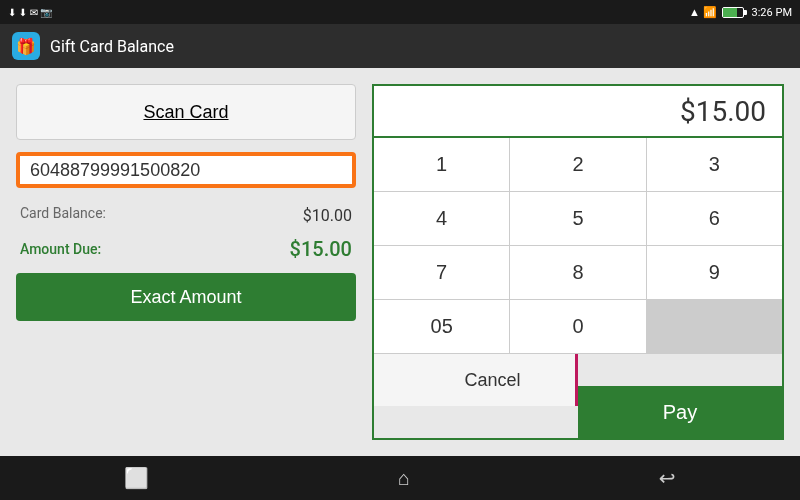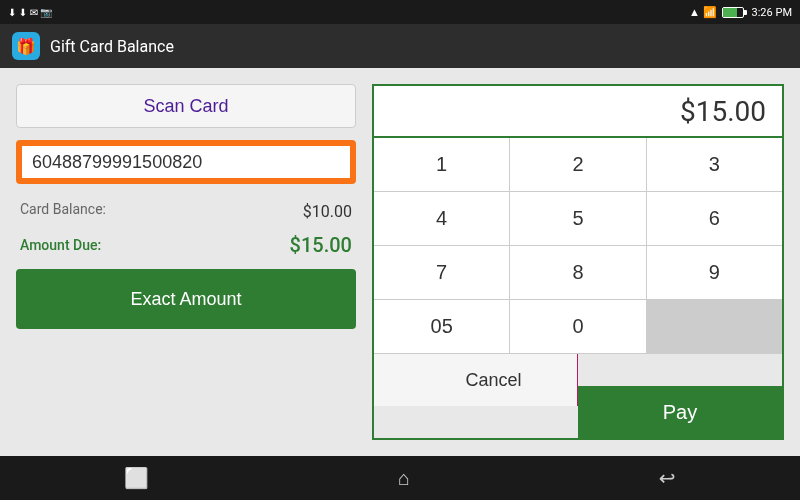--- a/index.html
+++ b/index.html
@@ -78,34 +78,35 @@
       flex-direction: column;
       gap: 12px;
       width: 340px;
       flex-shrink: 0;
     }
 
     .scan-card-btn {
       background: #f5f5f5;
       border: 1px solid #ccc;
       border-radius: 4px;
-      height: 44px;
+      height: 56px;
       font-size: 18px;
-      color: #4c1d95;
-      cursor: pointer;
-      display: flex;
-      align-items: center;
-      justify-content: center;
+      color: #000000;
+      cursor: pointer;
+      display: flex;
+      align-items: center;
+      justify-content: center;
+      text-decoration: underline;
     }
 
     .card-number-input {
       background: #fff;
-      border: 6px solid #f97316;
+      border: 4px solid #f97316;
       border-radius: 4px;
-      height: 44px;
+      height: 36px;
       font-size: 18px;
       color: #333;
       padding: 0 10px;
       width: 100%;
       outline: none;
     }
 
     .balance-row {
       display: flex;
       justify-content: space-between;
@@ -136,21 +137,21 @@
     .amount-due-value {
       font-size: 20px;
       color: #2e7d32;
       font-weight: 500;
     }
 
     .exact-amount-btn {
       background: #2e7d32;
       border: none;
       border-radius: 4px;
-      height: 60px;
+      height: 48px;
       font-size: 18px;
       color: #fff;
       cursor: pointer;
       display: flex;
       align-items: center;
       justify-content: center;
       font-weight: 500;
     }
 
     
@@ -198,21 +199,21 @@
 
     .action-row {
       display: grid;
       grid-template-columns: 1fr 1fr;
       border-top: 1px solid #ccc;
       gap: 0;
     }
     .cancel-btn {
       background: #f5f5f5;
       border: none;
-      border-right: 1px solid #be185d;
+      border-right: 3px solid #be185d;
       height: 52px;
       font-size: 18px;
       color: #333;
       cursor: pointer;
       display: flex;
       align-items: center;
       justify-content: center;
       padding-left: 36px;
     }
     .pay-btn {

